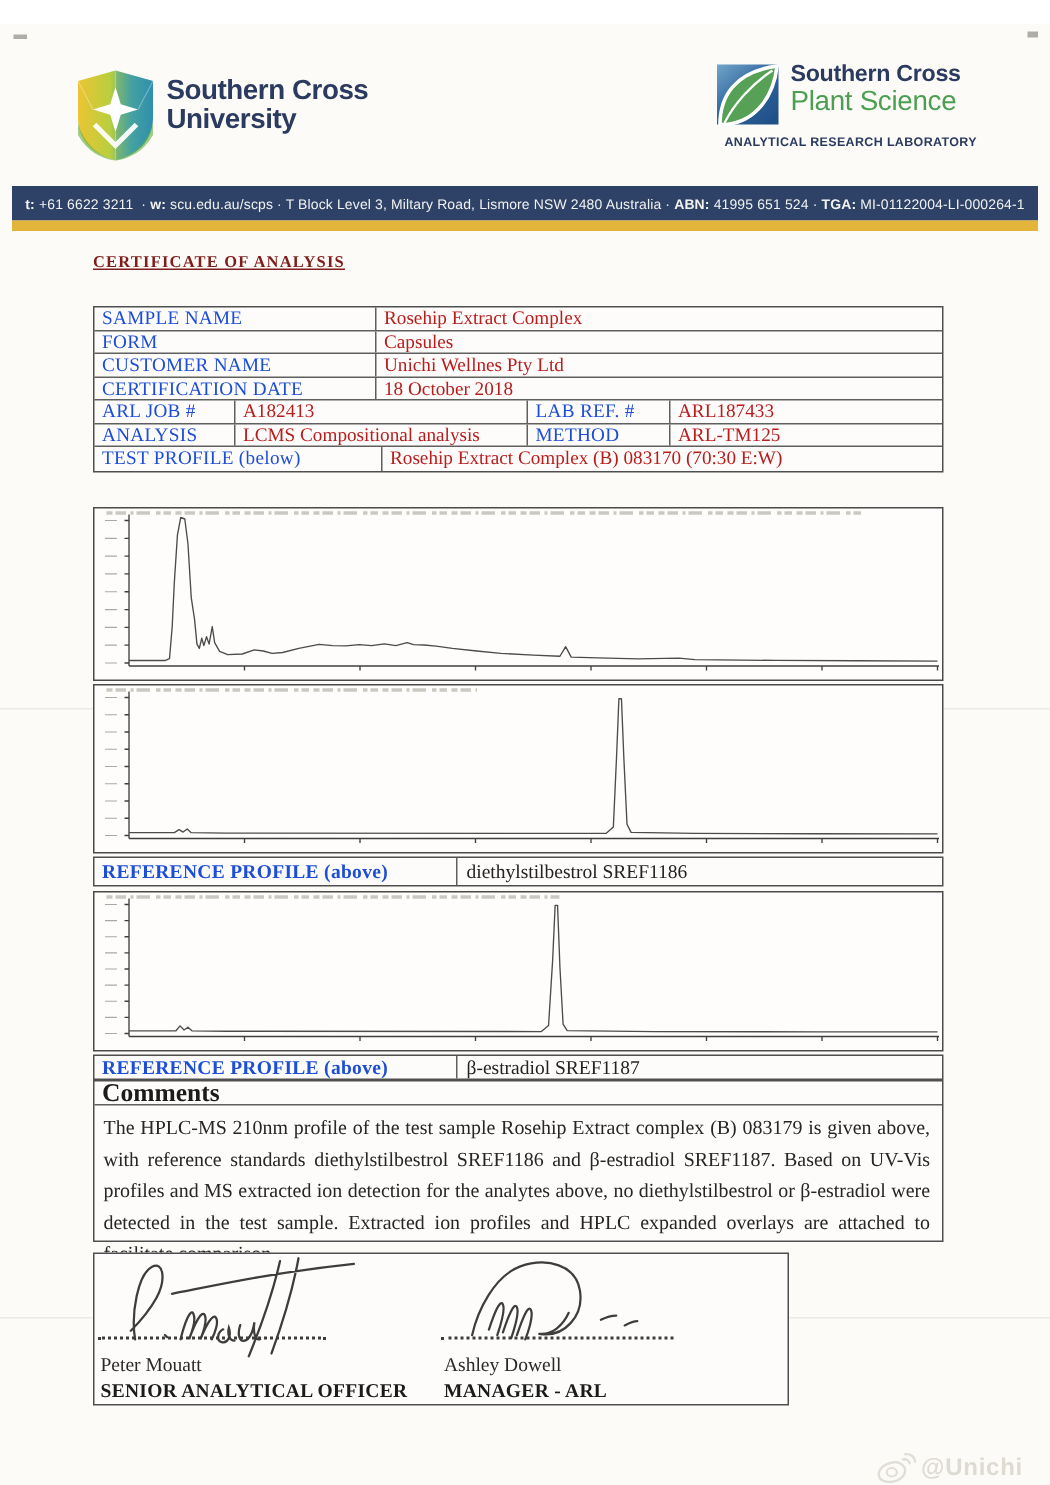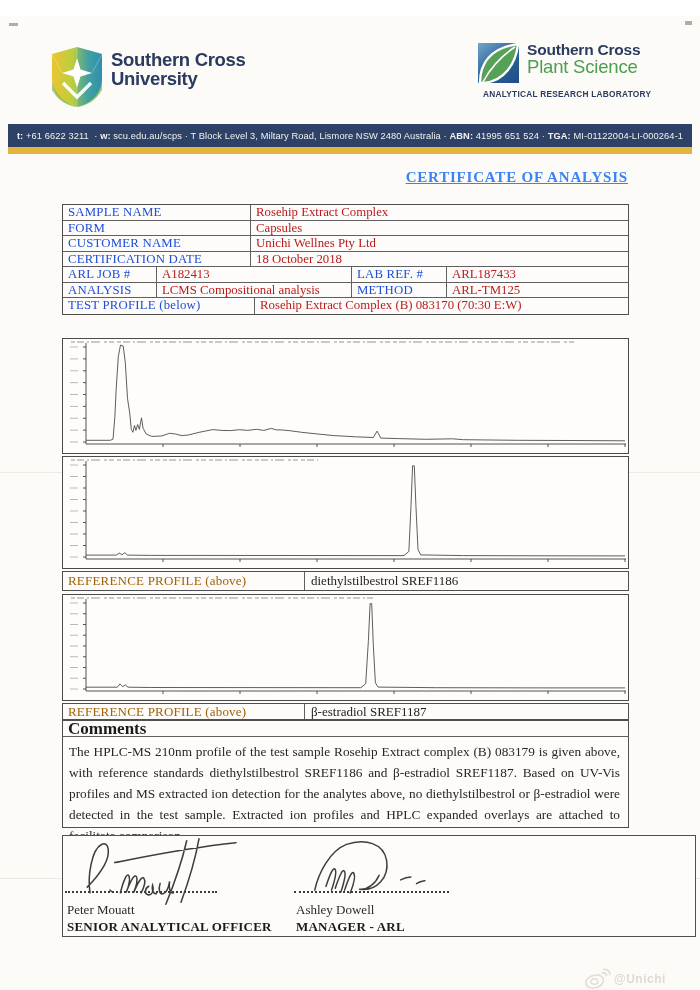--- a/index.html
+++ b/index.html
@@ -19,58 +19,58 @@
   .scps-line2{color:#4c9e51;font-size:18.5px;line-height:18px;letter-spacing:-0.2px}
   .scps-line3{margin-top:5px;font-family:"Liberation Sans",sans-serif;font-weight:bold;
               color:#2b3a5f;font-size:8.3px;letter-spacing:0.25px;margin-left:6px}
 
   .contact-bar{left:8px;top:108px;width:684px;height:23px;background:#2e4166;
                color:#f2f3f1;font-family:"Liberation Sans",sans-serif;font-size:9.3px;
                display:flex;align-items:center;justify-content:center;white-space:pre;letter-spacing:0.1px}
   .contact-bar b{font-weight:bold}
   .gold-bar{left:8px;top:131px;width:684px;height:7px;background:#e4b53b}
 
-  .doc-title{left:62px;top:153px;width:566px;text-align:right;font-weight:bold;font-size:15px;
-             letter-spacing:0.8px;text-decoration:underline;color:#3b82f6}
+  .doc-title{left:62px;top:153px;width:566px;text-align:left;font-weight:bold;font-size:11px;
+             letter-spacing:0.8px;text-decoration:underline;color:#7f1d1d}
 
   
   .info-table{left:62px;top:188px;width:567px;border:1px solid #4f4f4f;background:#fdfcfa}
   .irow{display:flex;border-bottom:1px solid #5f5f5f;height:15.5px}
   .irow:last-child{border-bottom:none}
   .cell{padding-left:5px;font-size:12.8px;color:#b91c1c;line-height:14.5px;white-space:nowrap;overflow:hidden}
   .lab{font-weight:normal;letter-spacing:0.2px;color:#1d4ed8}
   .bR{border-right:1px solid #5f5f5f}
 
   
   .chart-box{border:1px solid #4a4a4a;background:#fefdfb}
   svg.chart{display:block}
   .trace{fill:none;stroke:#4c4c4c;stroke-width:0.9;stroke-linejoin:round}
   .ax{stroke:#3f3f3f;stroke-width:0.9}
   .lbl{stroke:#aaaaa5;stroke-width:0.8}
   .smudge{stroke:#cac9c2;stroke-width:2.2}
 
   .ref-row{left:62px;width:567px;border:1px solid #4f4f4f;background:#fdfcfa;display:flex}
-  .ref-lab{width:242px;border-right:1px solid #5f5f5f;font-weight:normal;font-size:13px;
-           padding-left:5px;color:#a16207;line-height:18px;letter-spacing:0.2px}
+  .ref-lab{width:242px;border-right:1px solid #5f5f5f;font-weight:bold;font-size:13px;
+           padding-left:5px;color:#1d4ed8;line-height:18px;letter-spacing:0.2px}
   .ref-val{font-size:13px;padding-left:6px;color:#232323;line-height:18px}
 
   .comments-box{left:62px;top:704px;width:567px;height:108px;border:1px solid #4f4f4f;background:#fdfcfa}
   .comments-head{height:16px;border-bottom:1px solid #5f5f5f;font-weight:bold;font-size:17px;
                  padding-left:5px;line-height:15px;color:#1b1b1b}
   .comments-body{padding:4px 8px 0 6px;font-size:13.3px;line-height:21px;color:#262626;text-align:justify}
 
-  .sig-box{left:62px;top:819px;width:634px;height:102px;border:1px solid #4f4f4f;background:#fdfcfa}
+  .sig-box{left:62px;top:819px;width:464px;height:102px;border:1px solid #4f4f4f;background:#fdfcfa}
   .sig-svg{position:absolute}
   .sig-path{fill:none;stroke:#3d3d3d;stroke-width:1.6;stroke-linecap:round}
   .dotline{position:absolute;height:0;border-bottom:2px dotted #3c3c3c}
   .sig-name{position:absolute;font-size:13px;color:#2a2a2a}
   .sig-title{position:absolute;font-size:13px;font-weight:bold;color:#1b1b1b;letter-spacing:0.2px}
 
   .watermark{left:584px;top:951px;display:flex;align-items:center;color:#dedbd3;
-             font-family:"Liberation Sans",sans-serif;font-weight:bold;font-size:12px;letter-spacing:0.5px}
+             font-family:"Liberation Sans",sans-serif;font-weight:bold;font-size:16px;letter-spacing:0.5px}
   .wm-icon{margin-right:3px;opacity:0.9}
 
   .streak{position:absolute;left:0;width:700px;height:1px;background:rgba(190,190,182,0.28)}
   .speck{position:absolute;background:#6d6d68;opacity:0.55}
 </style>
 </head>
 <body>
 
 <div class="page">
 

